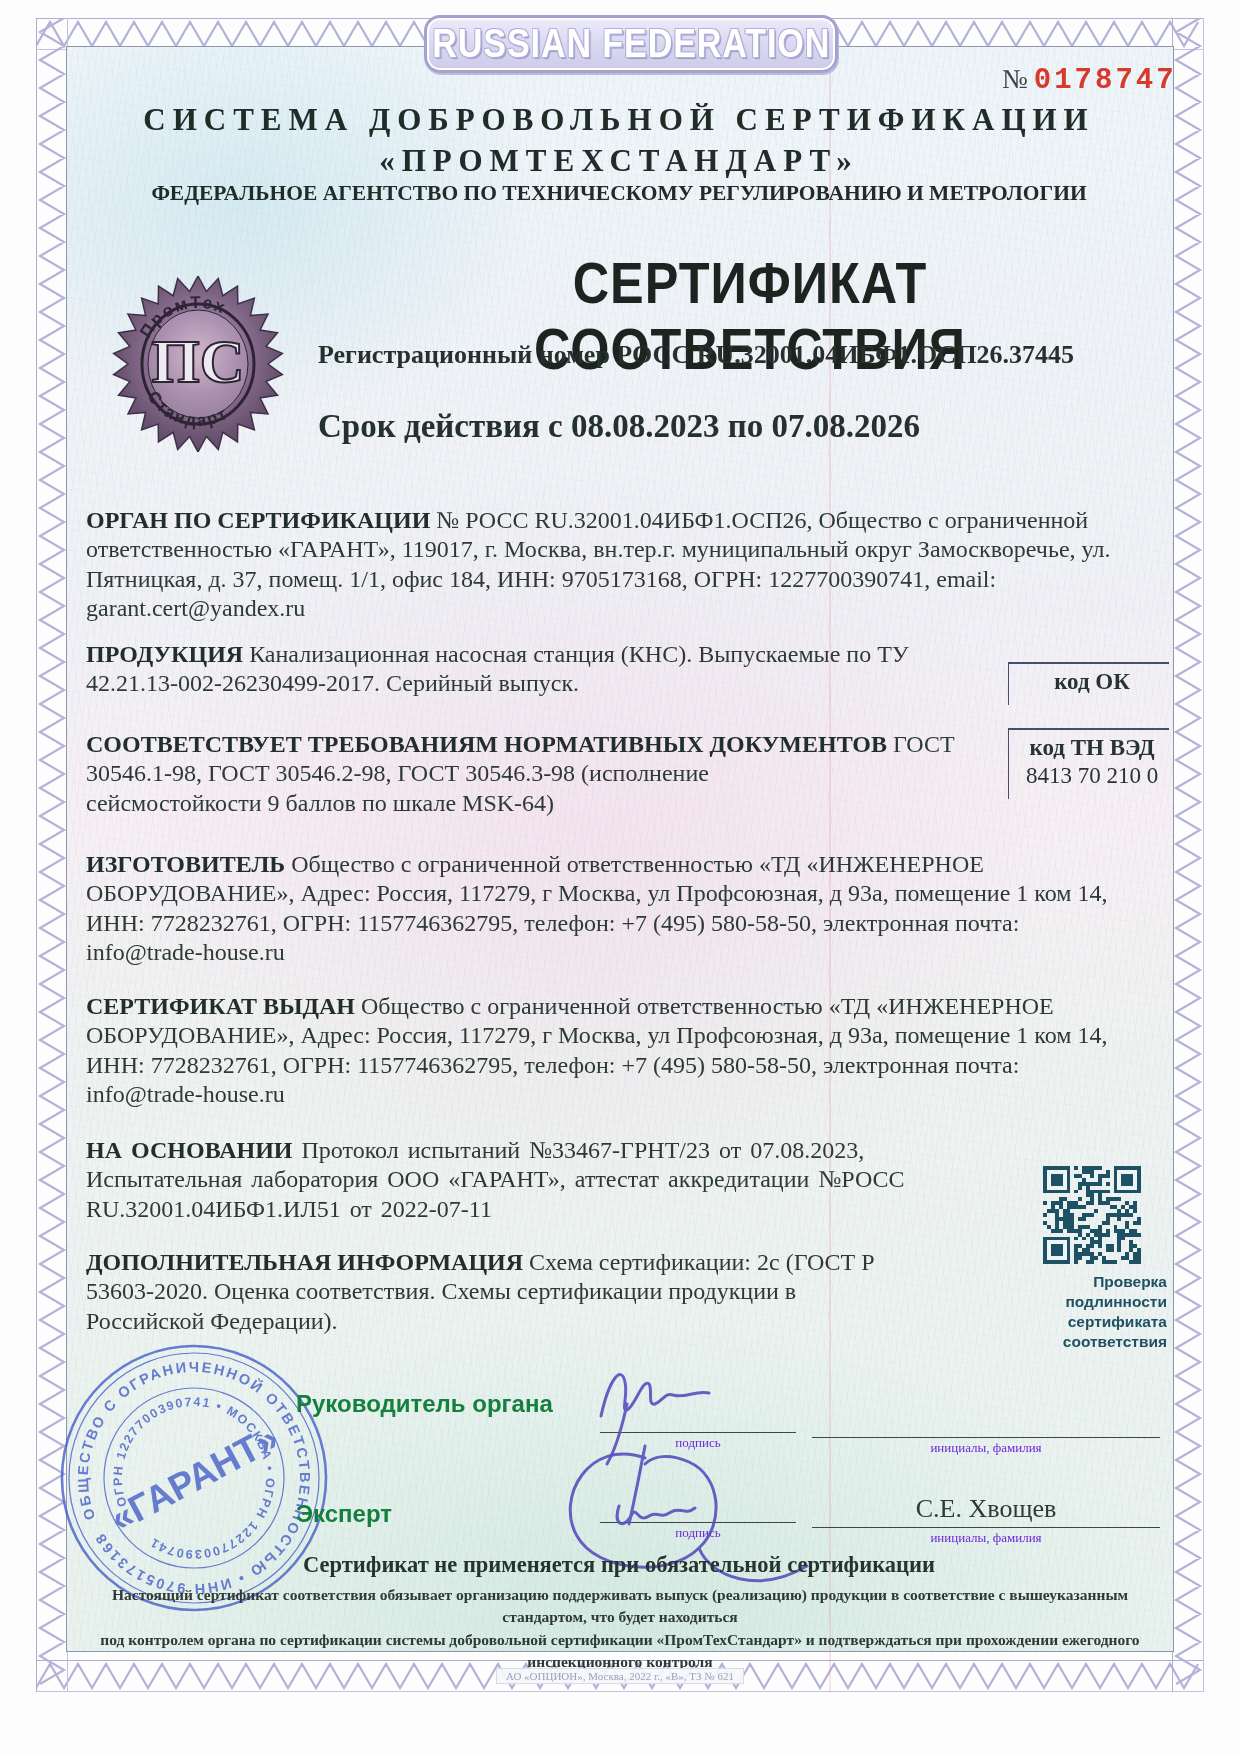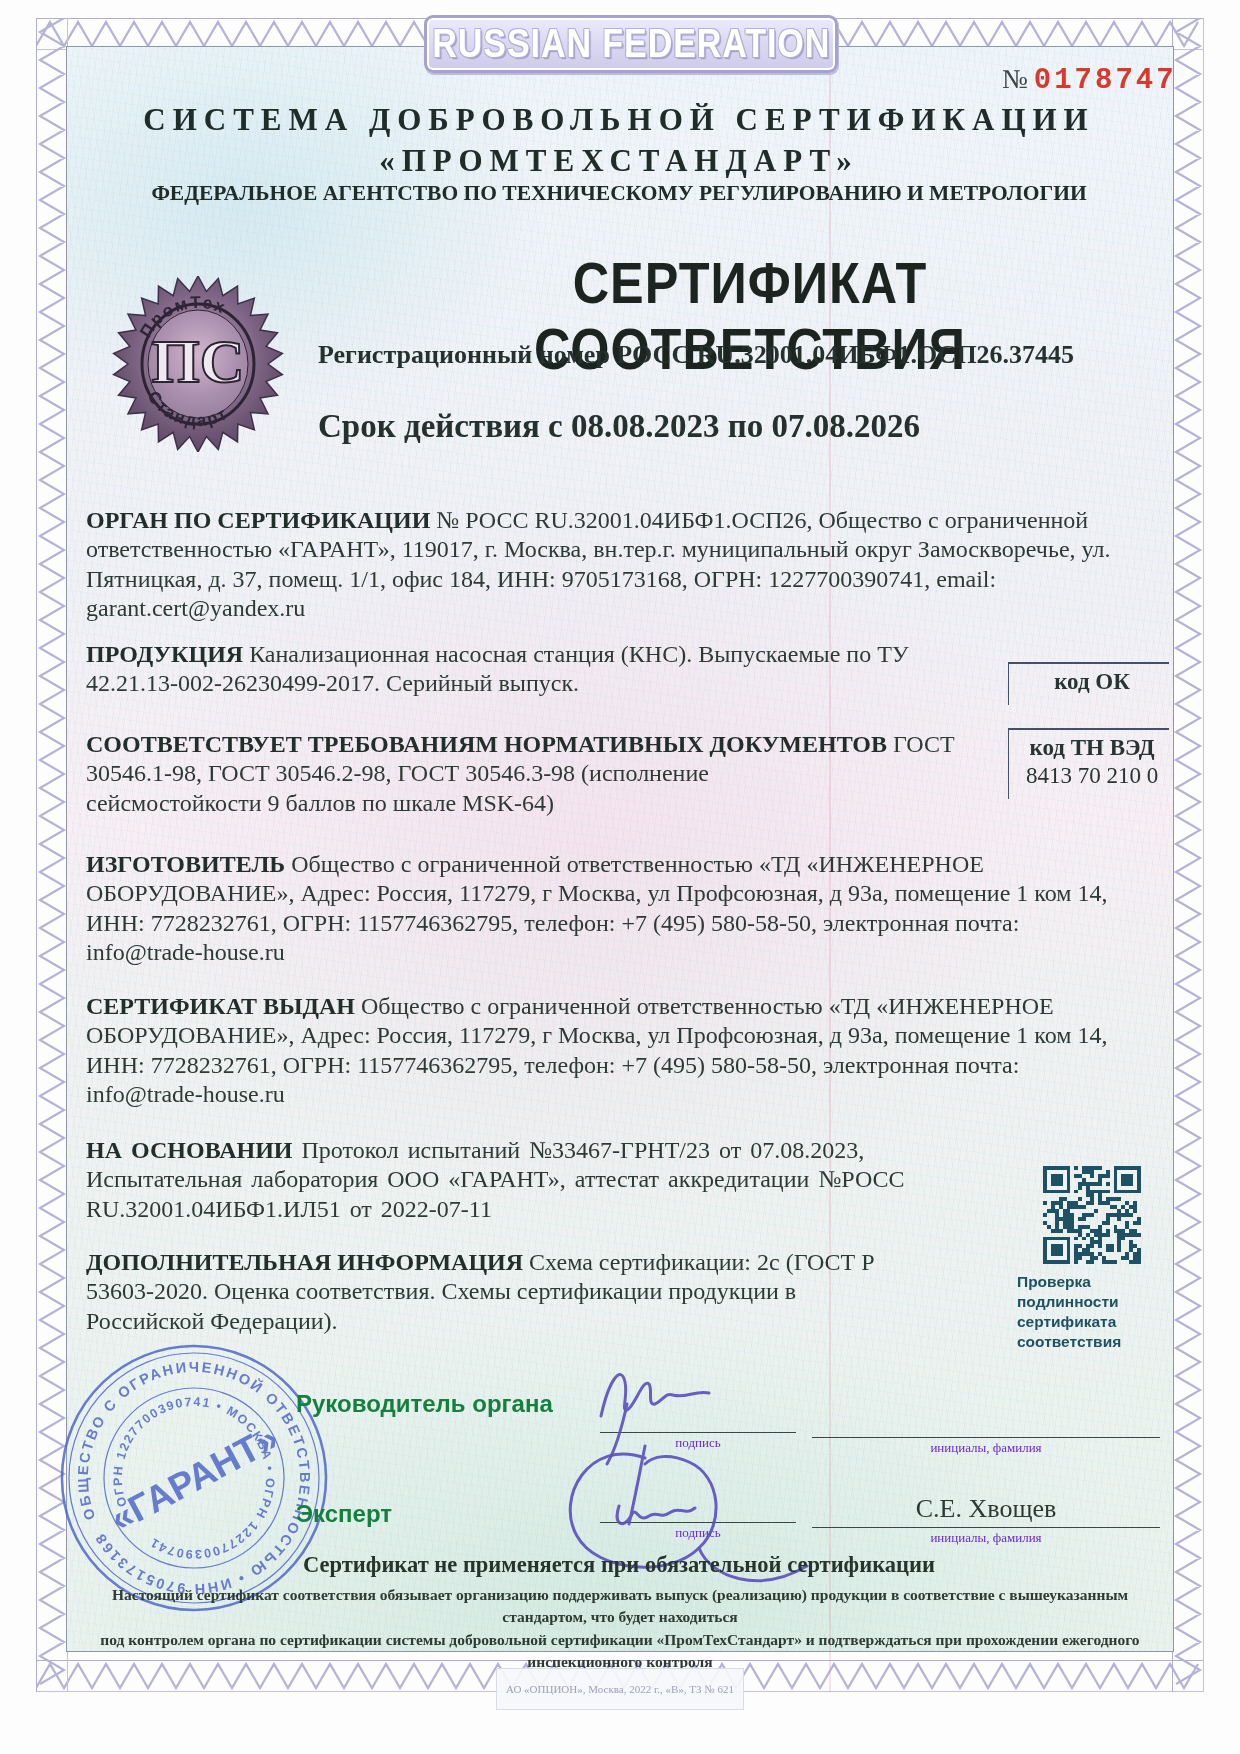--- a/index.html
+++ b/index.html
@@ -20,21 +20,21 @@
       radial-gradient(430px 300px at 16% 10%, rgba(110,195,215,.20), transparent 70%),
       radial-gradient(640px 520px at 48% 50%, rgba(228,168,205,.17), transparent 72%),
       radial-gradient(760px 420px at 50% 98%, rgba(135,205,182,.22), transparent 72%),
       repeating-linear-gradient(98deg, rgba(110,175,205,.07) 0 1px, transparent 1px 6px),
       repeating-linear-gradient(82deg, rgba(180,140,190,.06) 0 1px, transparent 1px 8px),
       repeating-linear-gradient(8deg,  rgba(110,175,205,.05) 0 1px, transparent 1px 10px),
       linear-gradient(180deg,#eef5f8 0%,#f1f1f5 35%,#f7eff4 48%,#f0f2f1 62%,#ebf3ef 85%,#e9f2ed 100%);}
   .foldline{left:829px;top:18px;width:2px;height:1674px;background:rgba(225,130,160,.22);}
 
   
-  .banner{left:424px;top:15px;width:408px;height:52px;border:3px solid #a5a2cf;border-radius:9px;
+  .banner{left:424px;top:15px;width:408px;height:52px;border:3px solid #a5a2cf;border-radius:16px;
     background:linear-gradient(180deg,#eceafb 0%,#d9d7f0 55%,#cecbe9 100%);
     box-shadow:inset 0 0 0 2px #fff, 1px 2px 0 #bdbade;display:flex;align-items:center;justify-content:center;}
   .banner span{font-family:"Liberation Sans",sans-serif;font-weight:bold;font-size:37px;letter-spacing:1px;
     color:#ffffff;transform:scale(.92,1.08);white-space:nowrap;
     text-shadow:-1px -1px 0 #b3b0da,1px -1px 0 #b3b0da,-1px 1px 0 #b3b0da,1px 1px 0 #b3b0da,2px 2px 1px #9c99c6;}
 
   
   .serial{left:1002px;top:64px;white-space:nowrap;}
   .serial .pre{font-size:27px;color:#3c4446;}
   .serial .num{font-family:"Liberation Mono","DejaVu Sans Mono",monospace;font-weight:bold;font-size:29px;
@@ -55,36 +55,36 @@
   .sec{width:1080px;font-size:24px;line-height:1.22;color:#2d3a34;}
   .sec b{color:#222e29;}
   .pre-line{white-space:pre-line;}
 
   .codebox{border-top:2px solid #44506a;border-left:1.6px solid #44506a;padding:5px 0 10px 6px;
     text-align:center;color:#28342f;}
   .codebox .lbl{font-weight:bold;font-size:23px;}
   .codebox .val{font-size:23px;margin-top:2px;}
 
   
-  .qrwrap{left:1017px;top:1166px;width:150px;text-align:left;}
+  .qrwrap{left:1017px;top:1166px;width:150px;text-align:right;}
   .qrwrap svg{display:block;margin:0 auto;}
   .qrcap{margin-top:8px;font-family:"Liberation Sans",sans-serif;font-weight:bold;font-size:15.5px;
     line-height:1.3;color:#1d5163;white-space:pre-line;}
 
   
   .role{font-family:"Liberation Sans",sans-serif;font-weight:bold;font-size:24px;color:#15803d;}
   .sigline{border-top:1.6px solid #3c4648;text-align:center;}
   .cap{font-size:13px;color:#6d28d9;text-align:center;margin-top:2px;}
   .pname{font-size:26px;color:#2d3a34;text-align:center;white-space:nowrap;}
 
   .note{left:66px;top:1552px;width:1106px;text-align:center;font-weight:bold;font-size:22.5px;color:#27332d;}
   .fineprint{left:90px;top:1584px;width:1060px;text-align:center;font-weight:bold;font-size:15.5px;
     line-height:1.45;color:#2e3a33;white-space:pre-line;}
   .imprint{left:50%;top:1668px;transform:translateX(-50%);font-size:11px;color:#9ba1b8;
-    background:rgba(246,247,251,.92);border:1px solid #d9dbe9;padding:14px 9px;white-space:nowrap;z-index:3;}
+    background:rgba(246,247,251,.92);border:1px solid #d9dbe9;padding:1px 9px;white-space:nowrap;z-index:3;}
 
   .sig-svg{pointer-events:none;}
 </style>
 </head>
 <body>
 
 <div id="page">
 
   <div class="band band-h abs" style="left:36px;top:18px;right:36px;height:30px;">
     <svg>

